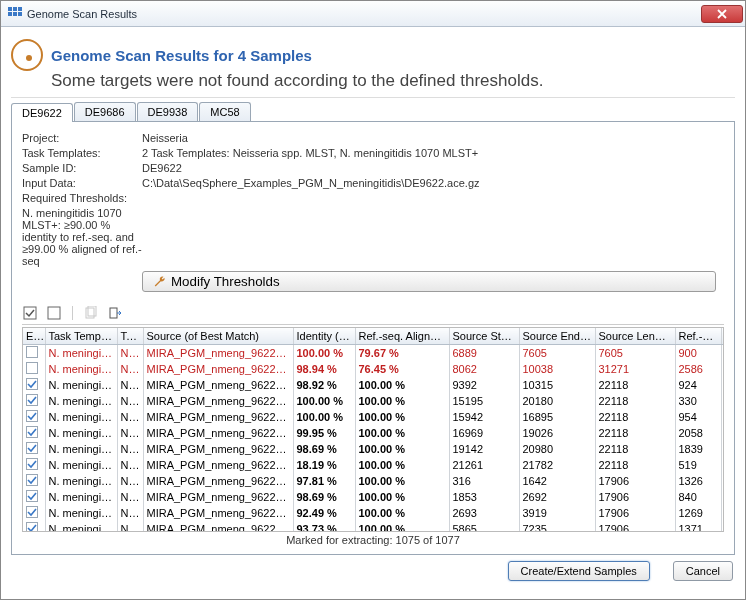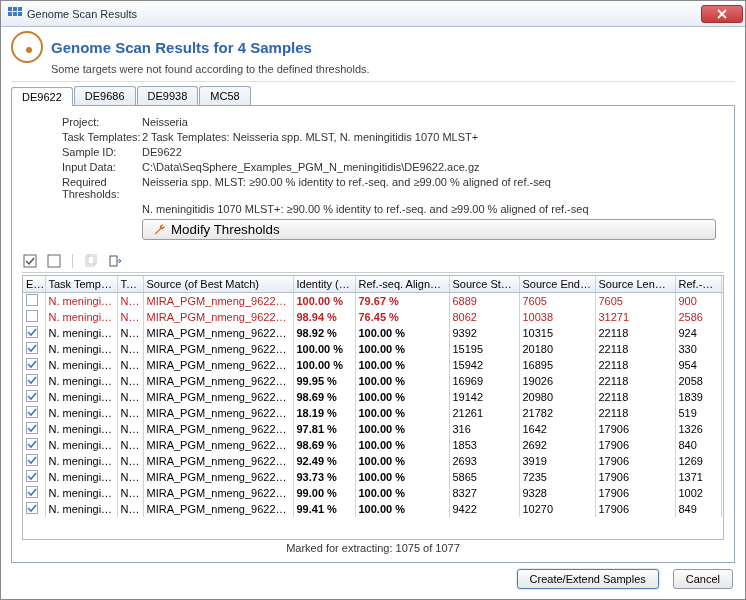--- a/index.html
+++ b/index.html
@@ -29,21 +29,21 @@
   .spacer { flex: 1; }
   .close-btn {
     width: 42px; height: 18px;
     background: linear-gradient(#e07070, #c83a3a);
     border: 1px solid #933;
     border-radius: 3px;
     display: flex; align-items: center; justify-content: center;
     cursor: pointer;
   }
   .content {
-    padding: 4px 10px;
+    padding: 12px 10px;
     display: flex;
     flex-direction: column;
     height: calc(100% - 26px);
   }
   .header-row { display: flex; align-items: center; gap: 8px; }
   .big-icon {
     width: 32px; height: 32px;
     display: inline-block;
     border: 2px solid #c77d2b;
     border-radius: 50%;
@@ -56,21 +56,21 @@
     background:#c77d2b;top:14px;left:13px;
   }
   .header-title {
     color: #2f64b0;
     font-size: 15px;
     font-weight: bold;
   }
   .sub-msg {
     margin-left: 40px;
     color: #444;
-    font-size: 11px;
+    font-size: 17px;
   }
   .divider { border-bottom:1px solid #ddd; margin: 6px 0 0 0; }
   .tabstrip {
     display: flex;
     gap: 1px;
     border-bottom: 1px solid #9aa7b5;
     margin-top: 4px;
   }
   .tab {
     padding: 3px 10px;
@@ -89,21 +89,21 @@
   .panel {
     border: 1px solid #9aa7b5;
     border-top: none;
     padding: 10px 10px 6px 10px;
     flex: 1;
     display: flex;
     flex-direction: column;
     min-height: 0;
   }
   .kv { display: grid; grid-template-columns: 120px 1fr; row-gap: 3px; font-size: 11px; }
-  .kv .k { color: #333; margin-left: 40px; }
+  .kv .k { color: #333; }
   .kv .v { color: #333; }
   .modify-btn {
     margin: 4px 8px 8px 120px;
     display: inline-flex;
     align-items: center;
     gap: 4px;
     padding: 2px 10px;
     background: linear-gradient(#fdfdfd,#e7e7e7);
     border: 1px solid #9b9b9b;
     border-radius: 3px;
@@ -170,21 +170,21 @@
   .col-src{width:150px;}
   .col-id{width:62px;}
   .col-ref{width:94px;}
   .col-ss{width:70px;}
   .col-se{width:76px;}
   .col-sl{width:80px;}
   .col-rs{width:46px;}
   .col-wn{width:100px;}
   .summary { text-align:center; font-size:11px; padding:2px 4px; color:#333; }
   .footer {
-    display:flex; justify-content:flex-end; gap:14px;
+    display:flex; justify-content:flex-end; gap:23px;
     padding:6px 2px;
   }
   .btn {
     padding:3px 12px;
     background:linear-gradient(#fdfdfd,#e7e7e7);
     border:1px solid #8f99a5;
     border-radius:3px;
     cursor:pointer;
     font-size:11px;
   }
@@ -235,21 +235,20 @@
     <div class="kv">
       <div class="k">Project:</div>
       <div class="v">Neisseria</div>
       <div class="k">Task Templates:</div>
       <div class="v">2 Task Templates: Neisseria spp. MLST, N. meningitidis 1070 MLST+</div>
       <div class="k">Sample ID:</div>
       <div class="v">DE9622</div>
       <div class="k">Input Data:</div>
       <div class="v">C:\Data\SeqSphere_Examples_PGM_N_meningitidis\DE9622.ace.gz</div>
       <div class="k">Required Thresholds:</div>
-      <div class="v">Neisseria spp. MLST: ≥90.00 % identity to ref.-seq. and ≥99.00 % aligned of ref.-seq</div>
       <div class="k"></div>
       <div class="v">N. meningitidis 1070 MLST+: ≥90.00 % identity to ref.-seq. and ≥99.00 % aligned of ref.-seq</div>
     </div>
 
     <button class="modify-btn">
       <span class="wrench">
         <svg width="14" height="14" viewBox="0 0 16 16">
             <path d="M13 3a3 3 0 0 1-4 4L3 13l-1-1 6-6a3 3 0 0 1 4-4l-2 2 1 1 2-2z" fill="#c77d2b"></path>
           </svg>
       </span>

